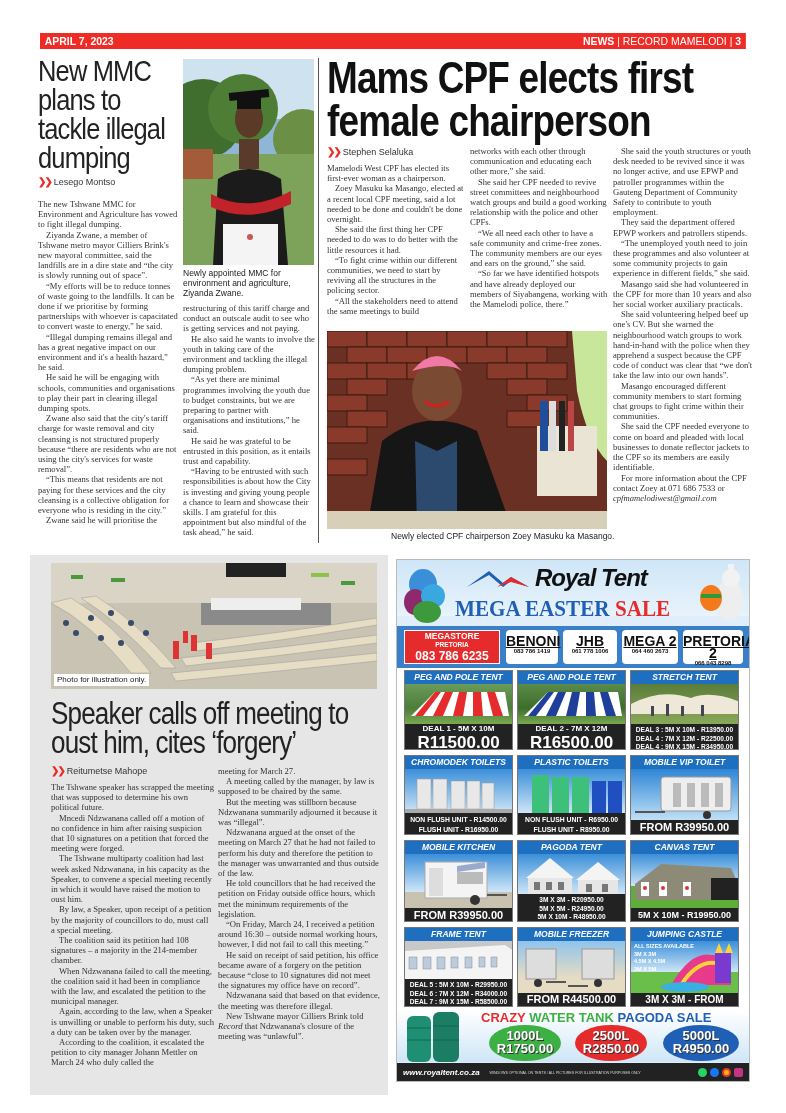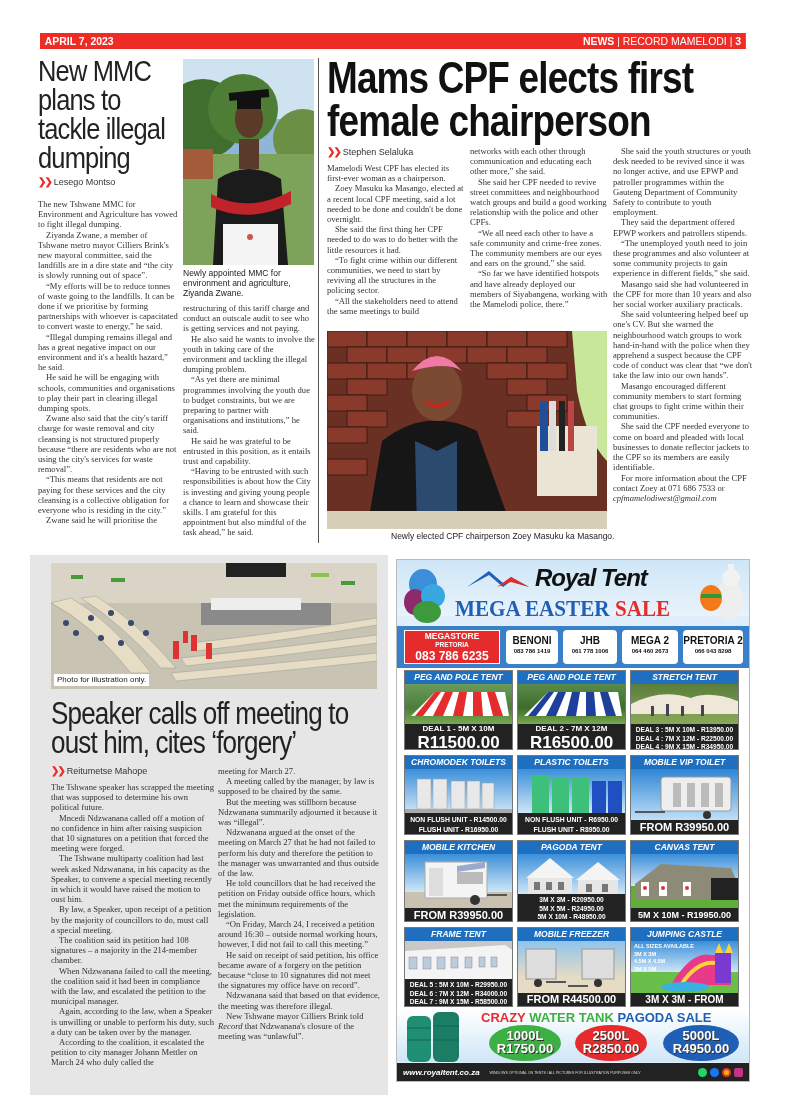--- a/index.html
+++ b/index.html
@@ -16,21 +16,21 @@
   .byline .arr { color: #ee2b24; font-weight: bold; font-size: 10px; letter-spacing: -2px; }
   .col { font-size: 8.6px; line-height: 10.2px; color: #333; text-align: left; }
   .col p { text-indent: 8px; }
   .col p.first { text-indent: 0; }
   .caption { font-family: "Liberation Sans", sans-serif; font-size: 8.5px; line-height: 10px; color: #222; }
   .photo { overflow: hidden; }
   .vline { background: #555; width: 1px; }
   .grey-box { left: 30px; top: 555px; width: 358px; height: 540px; background: #e6e6e6; }
   .ad { left: 396px; top: 559px; width: 354px; height: 523px; border: 1px solid #bbb; background: #dfeefa; overflow: hidden; }
   .store { background: #fff; border-radius: 4px; text-align: center; font-family: "Liberation Sans", sans-serif; color: #111; }
-  .store .n { font-weight: bold; font-size: 10px; line-height: 12px; }
+  .store .n { font-weight: bold; font-size: 14px; line-height: 12px; text-decoration: underline; }
   .store .p { font-size: 6px; font-weight: bold; line-height: 9px; }
   .tile { position: absolute; width: 109px; background: #222; border: 1px solid #777; overflow: hidden; }
   .tile .tt { background: #1f6fc0; color: #fff; font-family: "Liberation Sans", sans-serif; font-style: italic; font-weight: bold; font-size: 8.5px; text-align: center; height: 13px; line-height: 13px; }
   .tile .img { position: relative; overflow: hidden; }
   .tile .pr { color: #fff; font-family: "Liberation Sans", sans-serif; font-weight: bold; text-align: center; }
   .tank-badge { position: absolute; color: #fff; font-family: "Liberation Sans", sans-serif; font-weight: bold; text-align: center; border-radius: 50%; font-size: 13px; line-height: 13px; padding-top: 4px; text-shadow: 1px 1px 0 #333; }
 </style>
 </head>
 <body>
 

